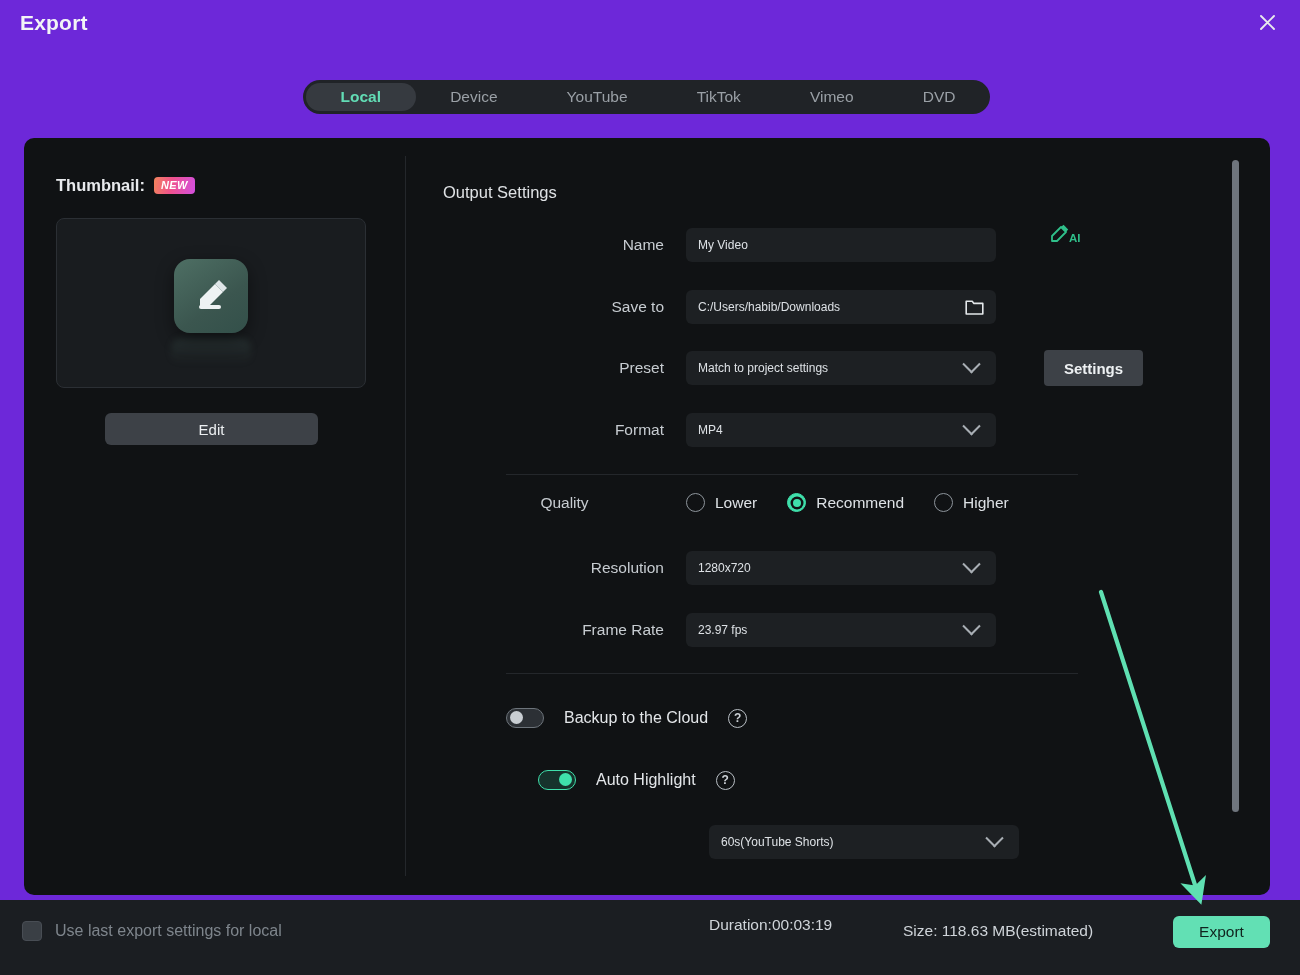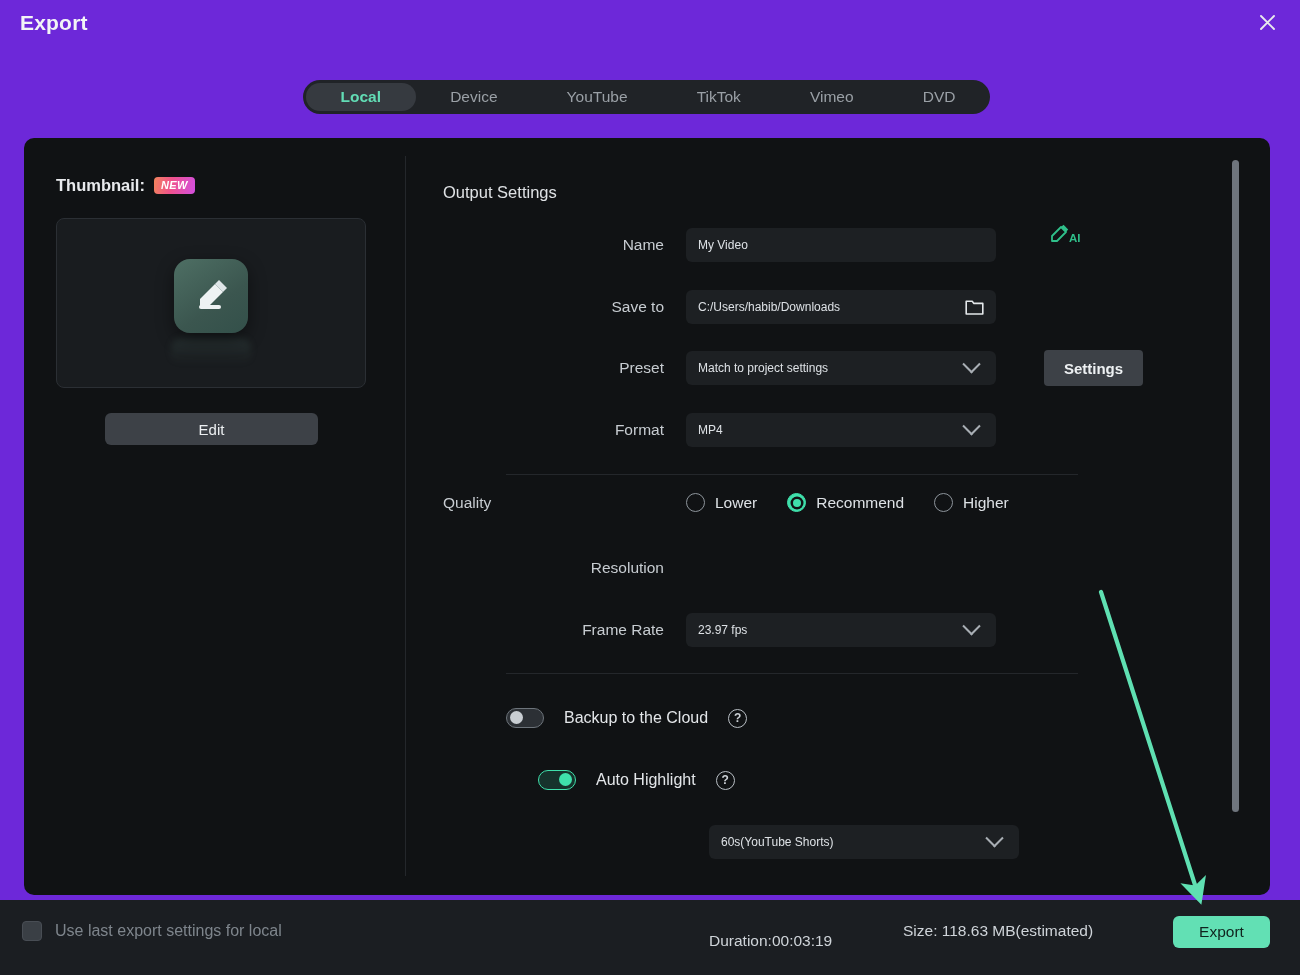--- a/index.html
+++ b/index.html
@@ -164,21 +164,21 @@
     cursor: pointer;
   }
 
   .hdiv {
     position: absolute; left: 482px; width: 572px; height: 1px;
     background: #24272b;
   }
 
   
   .quality-row { position: absolute; left: 419px; top: 355px; display: flex; align-items: center; }
-  .quality-row .lbl { width: 243px; text-align: left; font-size: 15.5px; color: #c7ccd1; }
+  .quality-row .lbl { width: 243px; text-align: center; font-size: 15.5px; color: #c7ccd1; }
   .radio-item { display: flex; align-items: center; gap: 10px; cursor: pointer; margin-right: 30px; }
   .radio {
     width: 19px; height: 19px; border-radius: 50%;
     border: 1.6px solid #8d949b; background: transparent;
     display: flex; align-items: center; justify-content: center;
   }
   .radio.on { border-color: #3fe0ab; }
   .radio.on::after {
     content: ""; width: 8px; height: 8px; border-radius: 50%;
     background: #3fe0ab;
@@ -228,21 +228,21 @@
   .chk-wrap {
     position: absolute; left: 22px; top: 21px;
     display: flex; align-items: center; gap: 13px; cursor: pointer;
   }
   .chk {
     width: 20px; height: 20px; border-radius: 4px;
     background: #3a3f45; border: 1px solid #484d54;
   }
   .chk-label { font-size: 16px; color: #7e858c; }
   .duration {
-    position: absolute; left: 709px; top: 32px;
+    position: absolute; left: 709px; top: 16px;
     font-size: 15.5px; color: #cfd4d9;
   }
   .size {
     position: absolute; left: 903px; top: 22px;
     font-size: 15.5px; color: #cfd4d9;
   }
   .export-btn {
     position: absolute; left: 1173px; top: 16px;
     width: 97px; height: 32px;
     background: #62e0b4; border-radius: 6px;
@@ -362,20 +362,24 @@
         <span class="radio-label">Recommend</span>
       </div>
       <div class="radio-item">
         <span class="radio"></span>
         <span class="radio-label">Higher</span>
       </div>
     </div>
 
     <div class="row" style="top:413px;">
       <div class="lbl">Resolution</div>
+      <div class="field select">
+        <span class="val">1280x720</span>
+        <span class="chev"></span>
+      </div>
     </div>
 
     <div class="row" style="top:475px;">
       <div class="lbl">Frame Rate</div>
       <div class="field select">
         <span class="val">23.97 fps</span>
         <span class="chev"></span>
       </div>
     </div>
 

